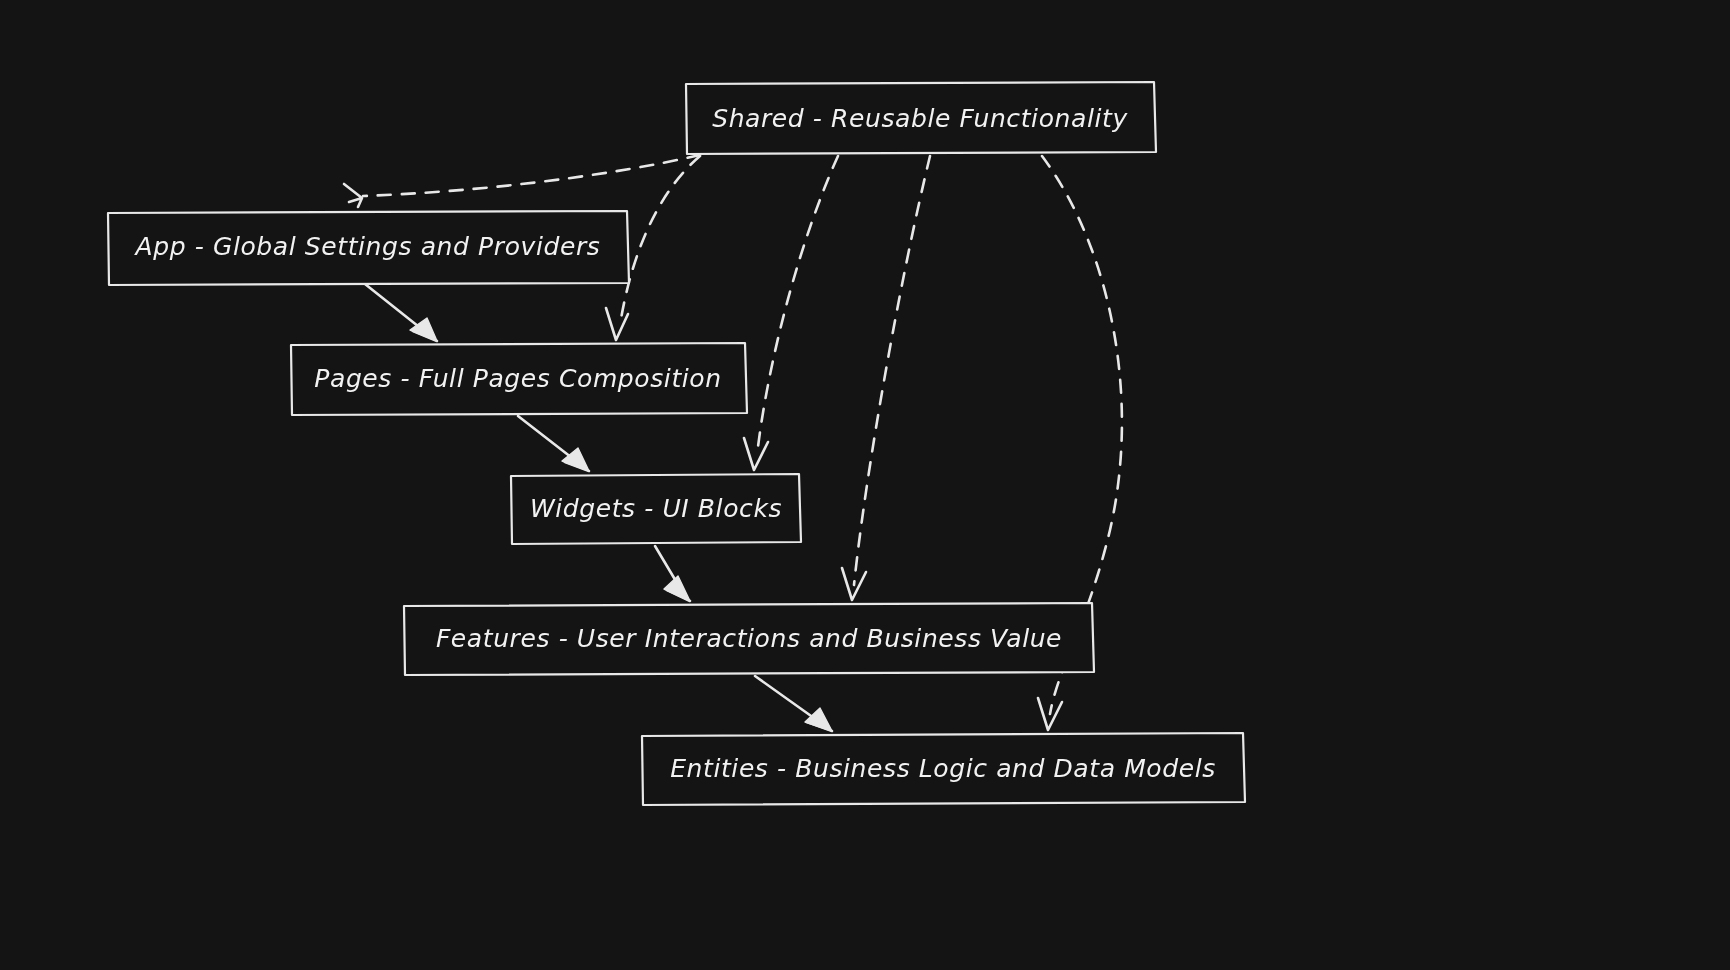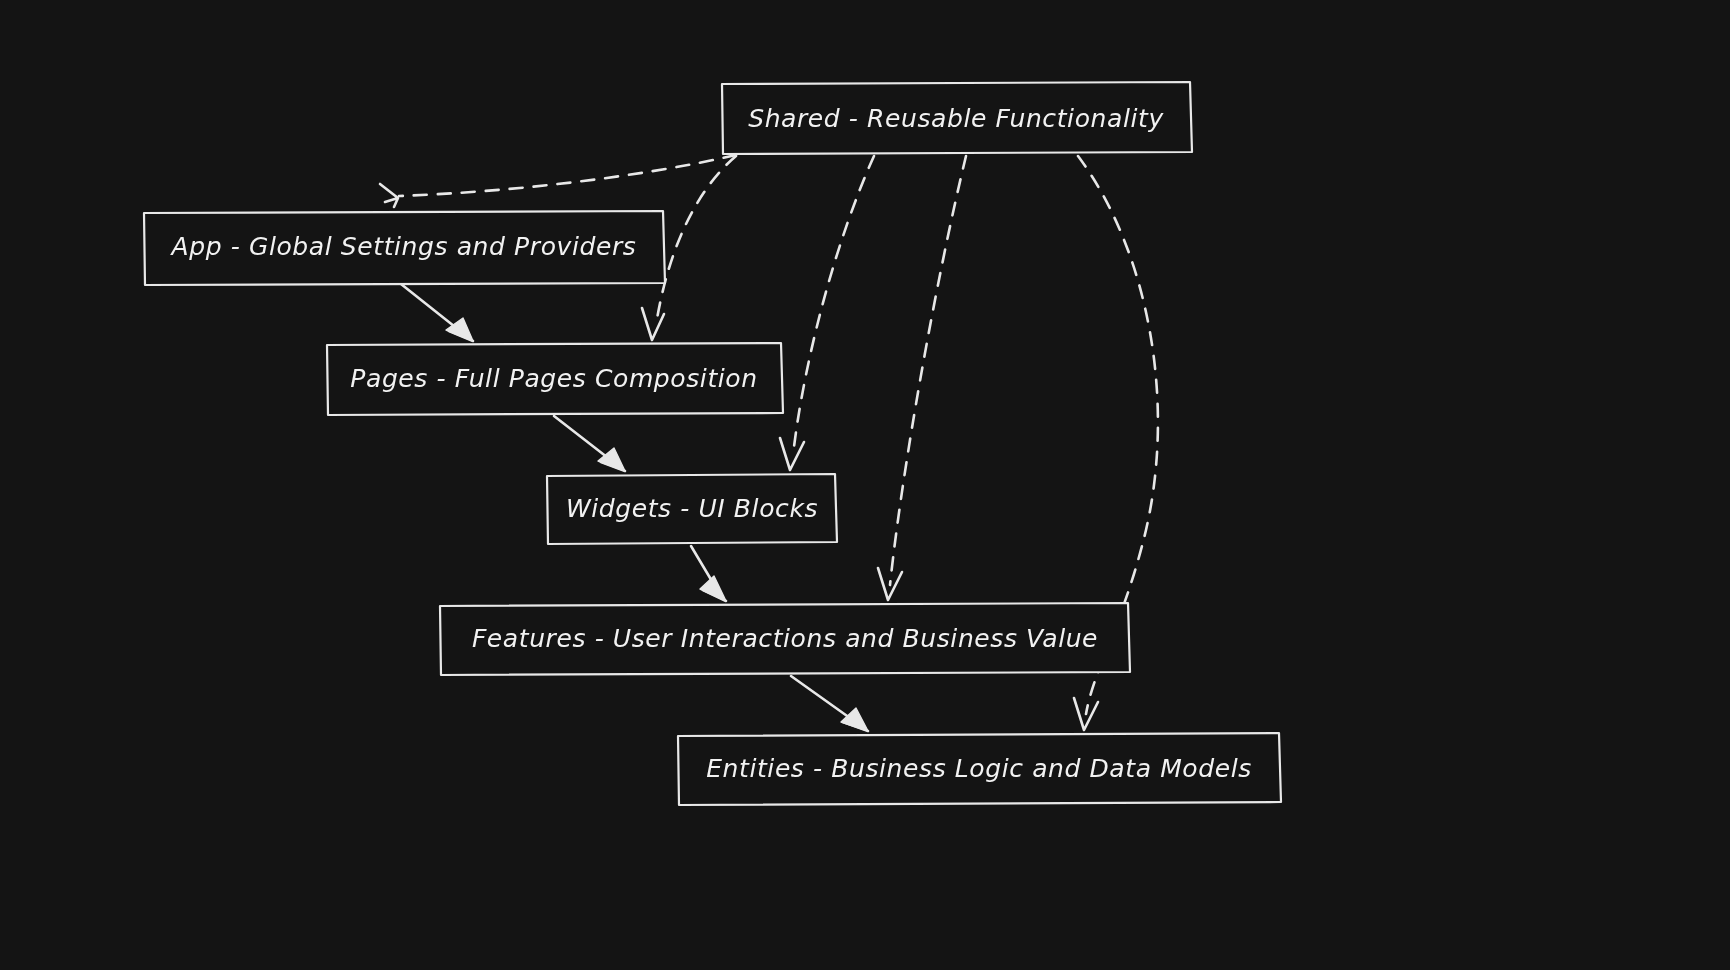--- a/index.html
+++ b/index.html
@@ -12,21 +12,20 @@
     width: 1730px;
     height: 970px;
     overflow: hidden;
     font-family: "DejaVu Sans", sans-serif;
   }
   #diagram-root {
     position: relative;
     width: 1396px;
     height: 970px;
     background: #141414;
-    padding-left: 36px;
   }
   svg#diagram-svg {
     display: block;
     width: 1730px;
     height: 970px;
   }
   .node-box {
     fill: #141414;
     stroke: #e8e8e8;
     stroke-width: 2.2;

